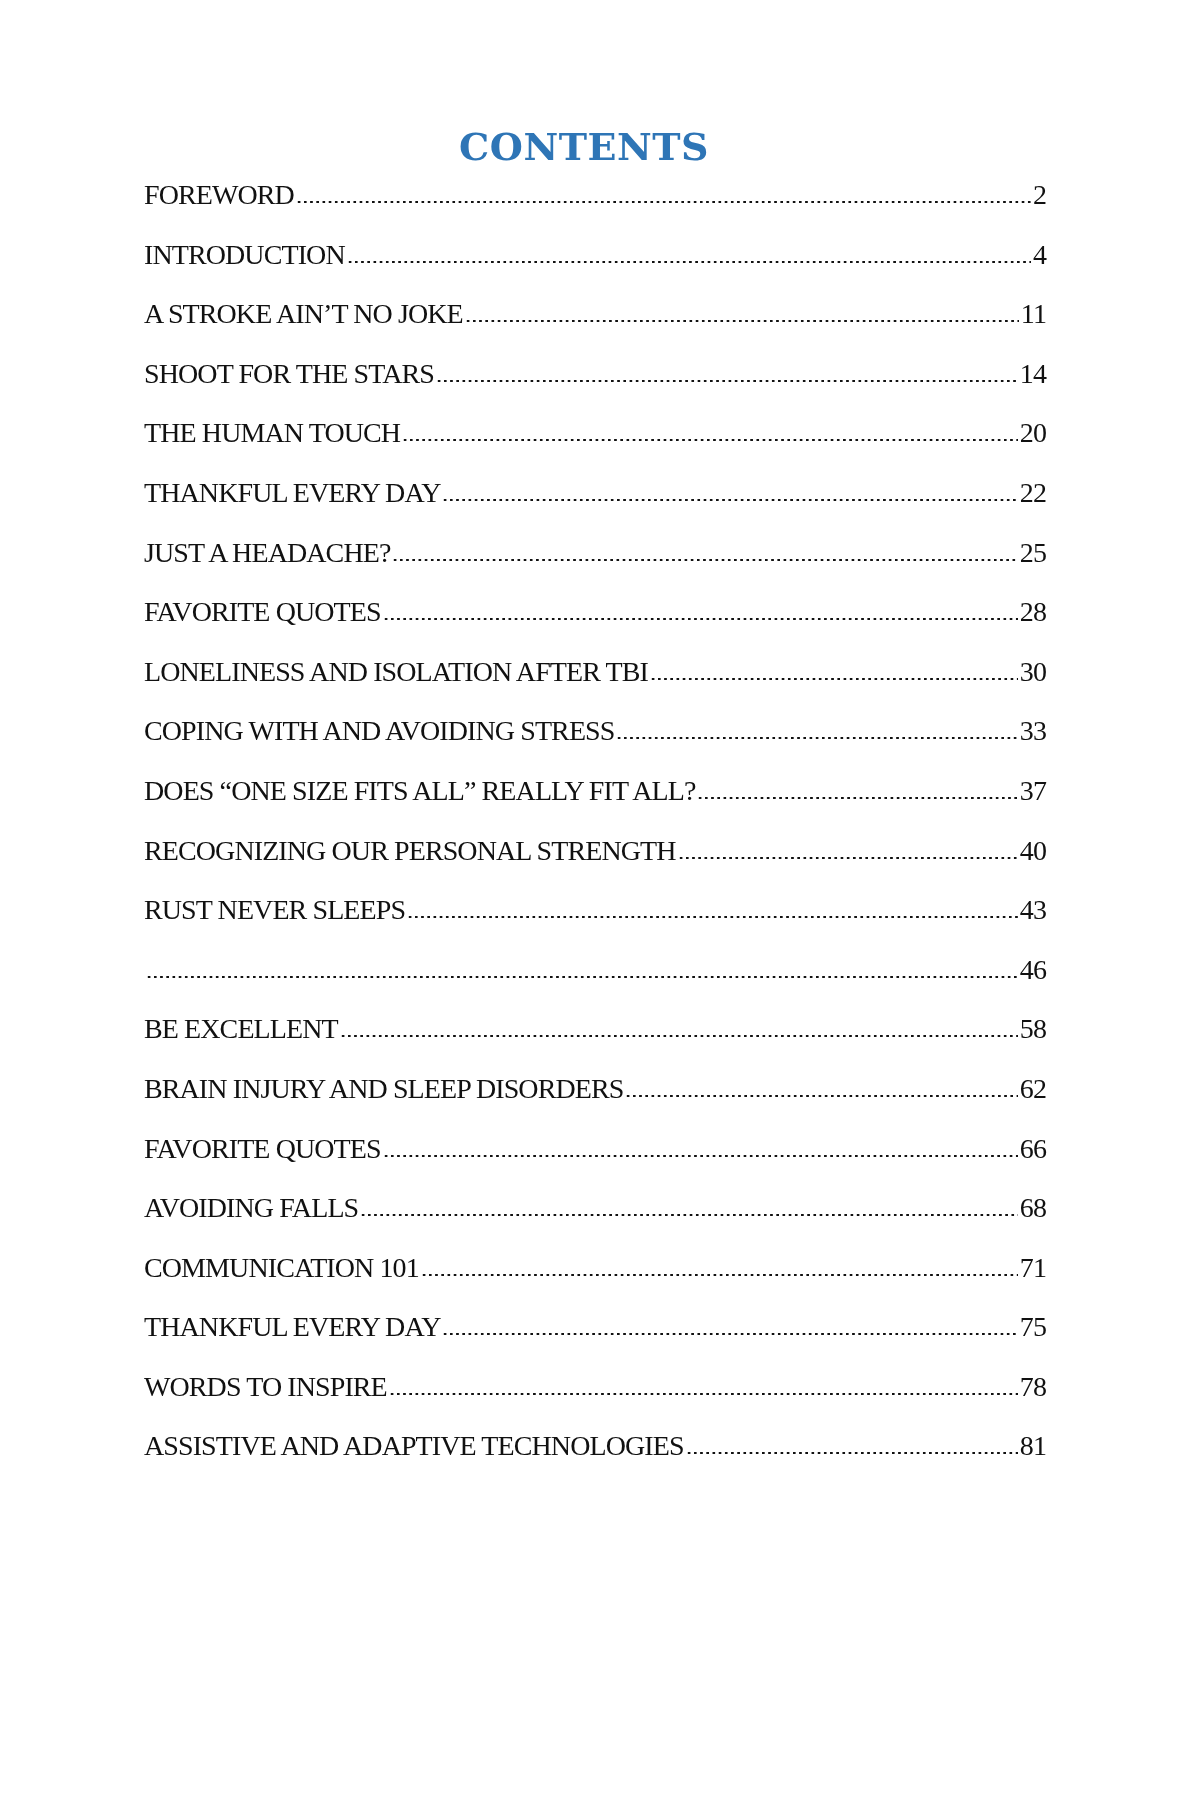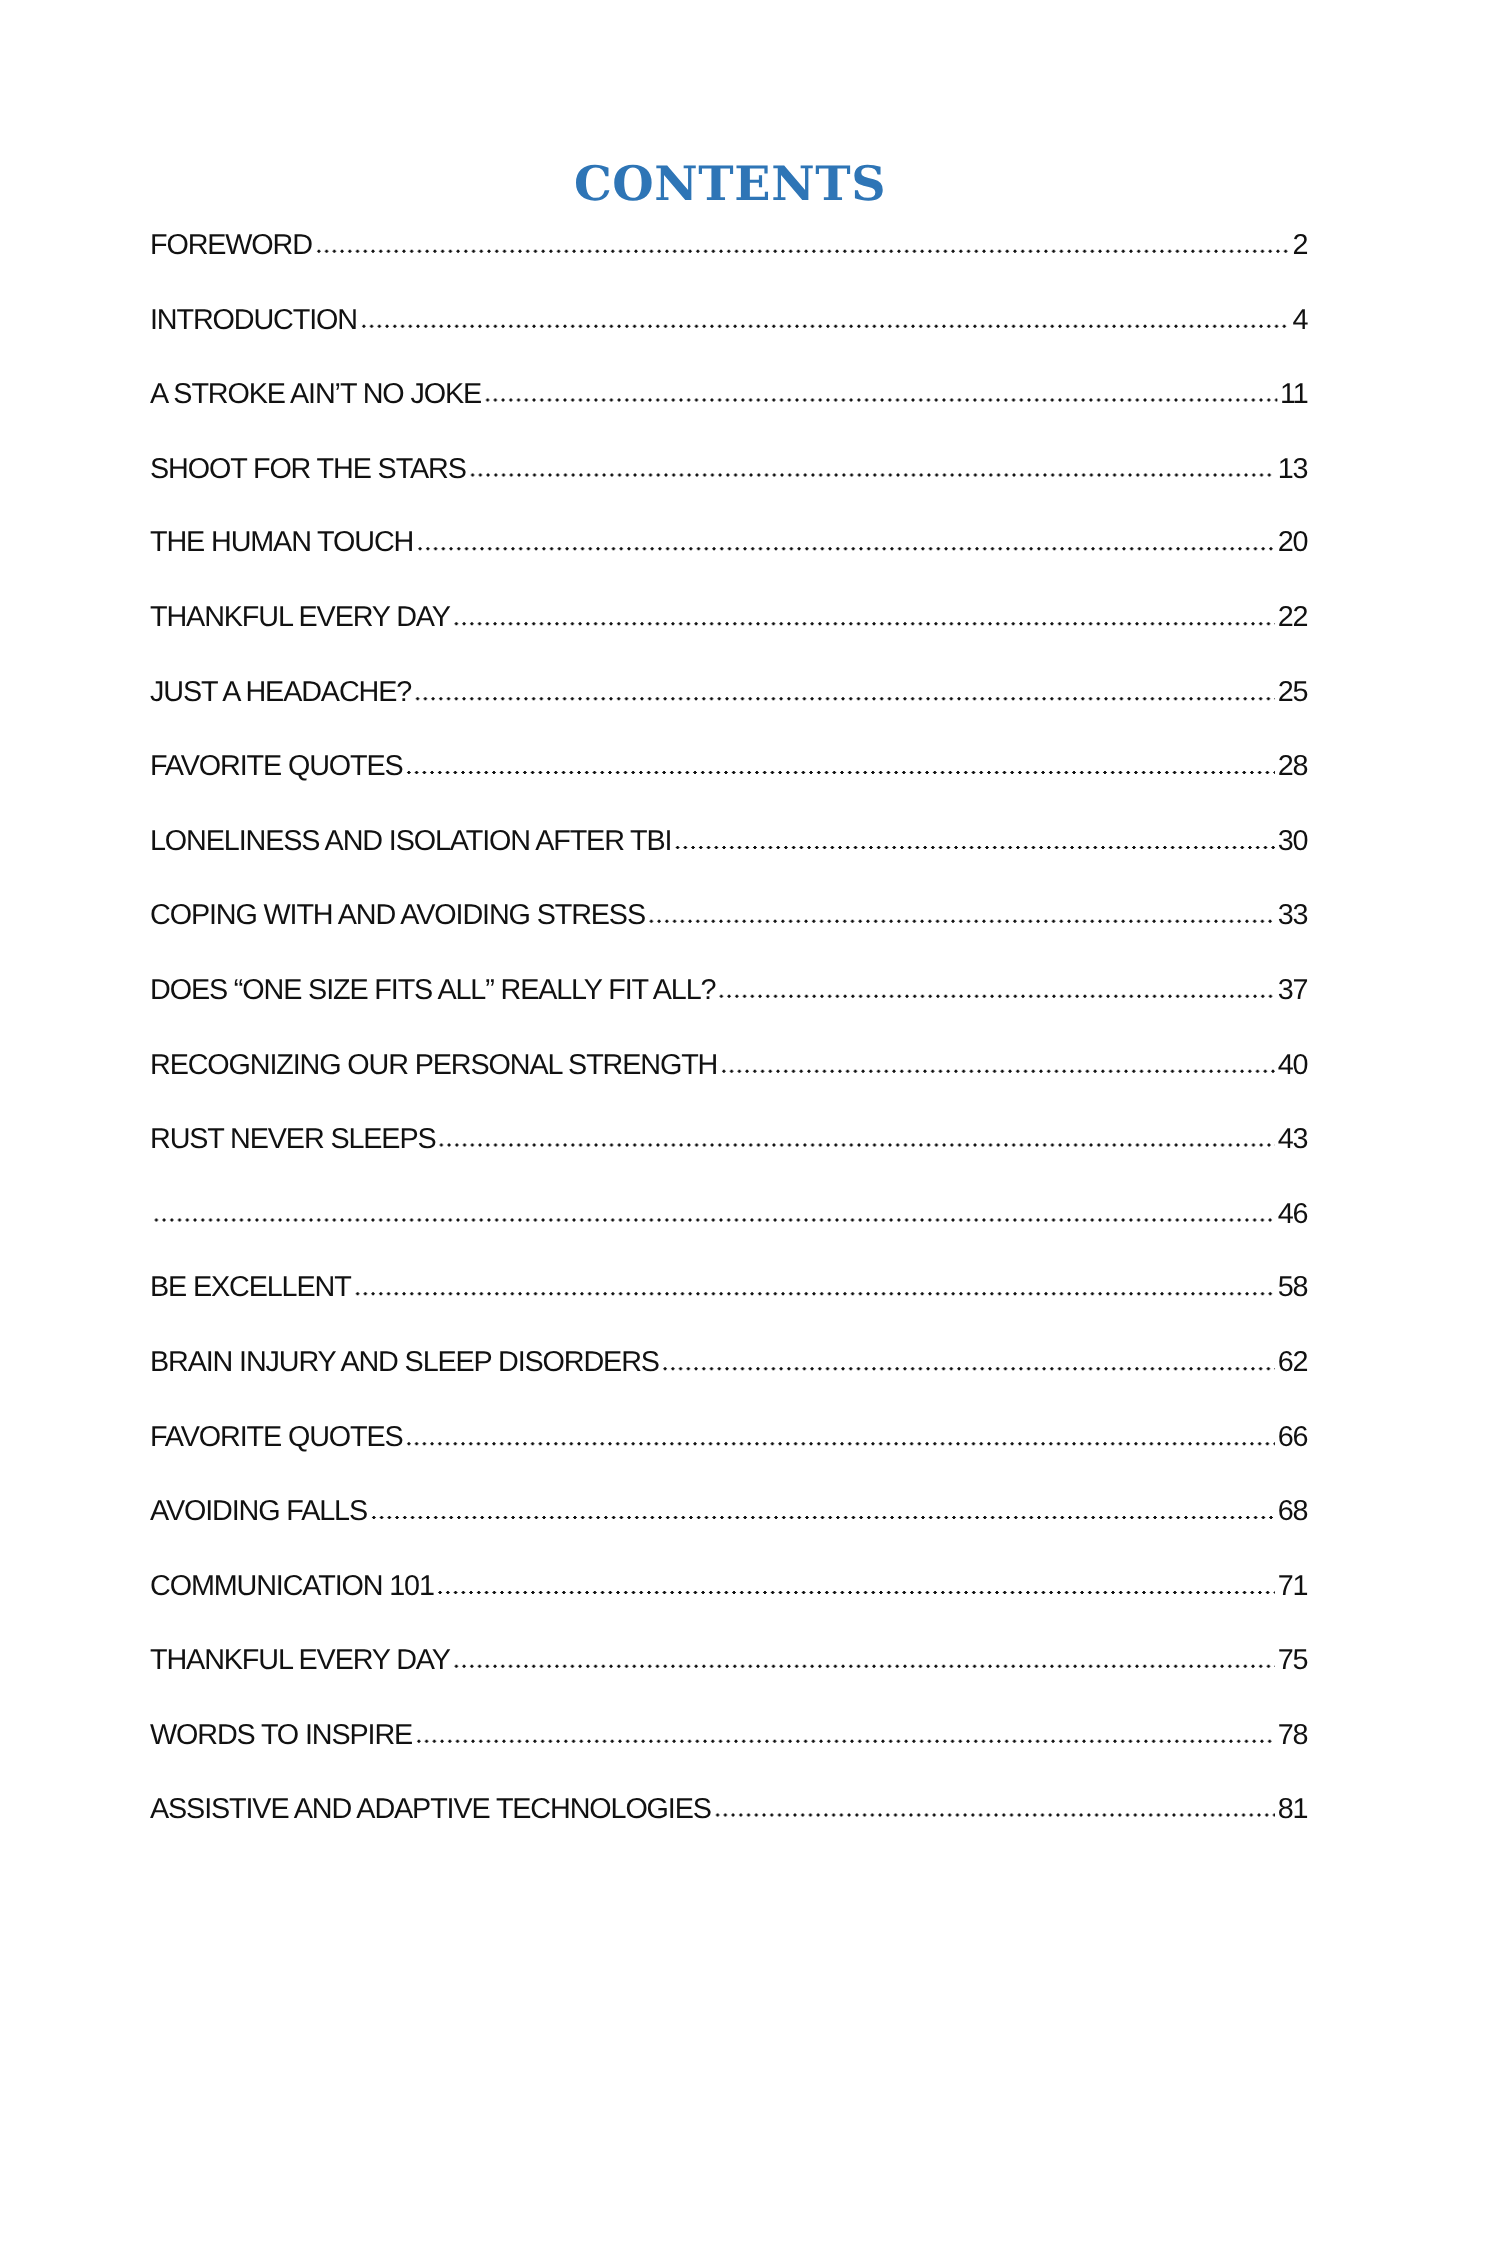--- a/index.html
+++ b/index.html
@@ -6,22 +6,22 @@
   body { width: 1200px; height: 1800px; position: relative; overflow: hidden; }
   .page { position: absolute; left: 0; top: 0; width: 1200px; height: 1800px; background: #ffffff; }
   .title {
     position: absolute; left: 0; width: 1168px; top: 122px; text-align: center;
     font-family: "DejaVu Serif", "Liberation Serif", serif; font-weight: bold;
     font-size: 38px; letter-spacing: 0.5px; color: #2E75B6; line-height: 50px;
   }
   .toc { position: absolute; left: 120px; width: 926px; top: 178px; }
   .row {
     display: flex; align-items: baseline; height: 59.6px;
-    font-family: Liberation Sans, sans-serif; font-size: 23px; color: #111111;
-    letter-spacing: -0.9px; line-height: 34px;
+    font-family: Liberation Serif, serif; font-size: 28px; color: #111111;
+    letter-spacing: -0.9px; line-height: 34px; margin-left: 24px;
   }
   .label { white-space: nowrap; flex: 0 0 auto; }
   .leader {
     flex: 1 1 auto; margin: 0 2px; height: 4px; align-self: baseline;
     background-image: radial-gradient(circle, #111 1.15px, transparent 1.4px);
     background-size: 6.2px 4px; background-repeat: repeat-x; background-position: left bottom;
     position: relative; top: 0px;
   }
   .page-num { white-space: nowrap; flex: 0 0 auto; text-align: right; }
 </style>
@@ -42,21 +42,21 @@
         <span class="page-num">4</span>
       </div>
     <div class="row">
         <span class="label">A STROKE AIN’T NO JOKE</span>
         <span class="leader"></span>
         <span class="page-num">11</span>
       </div>
     <div class="row">
         <span class="label">SHOOT FOR THE STARS</span>
         <span class="leader"></span>
-        <span class="page-num">13</span>
+        <span class="page-num">14</span>
       </div>
     <div class="row">
         <span class="label">THE HUMAN TOUCH</span>
         <span class="leader"></span>
         <span class="page-num">20</span>
       </div>
     <div class="row">
         <span class="label">THANKFUL EVERY DAY</span>
         <span class="leader"></span>
         <span class="page-num">22</span>

